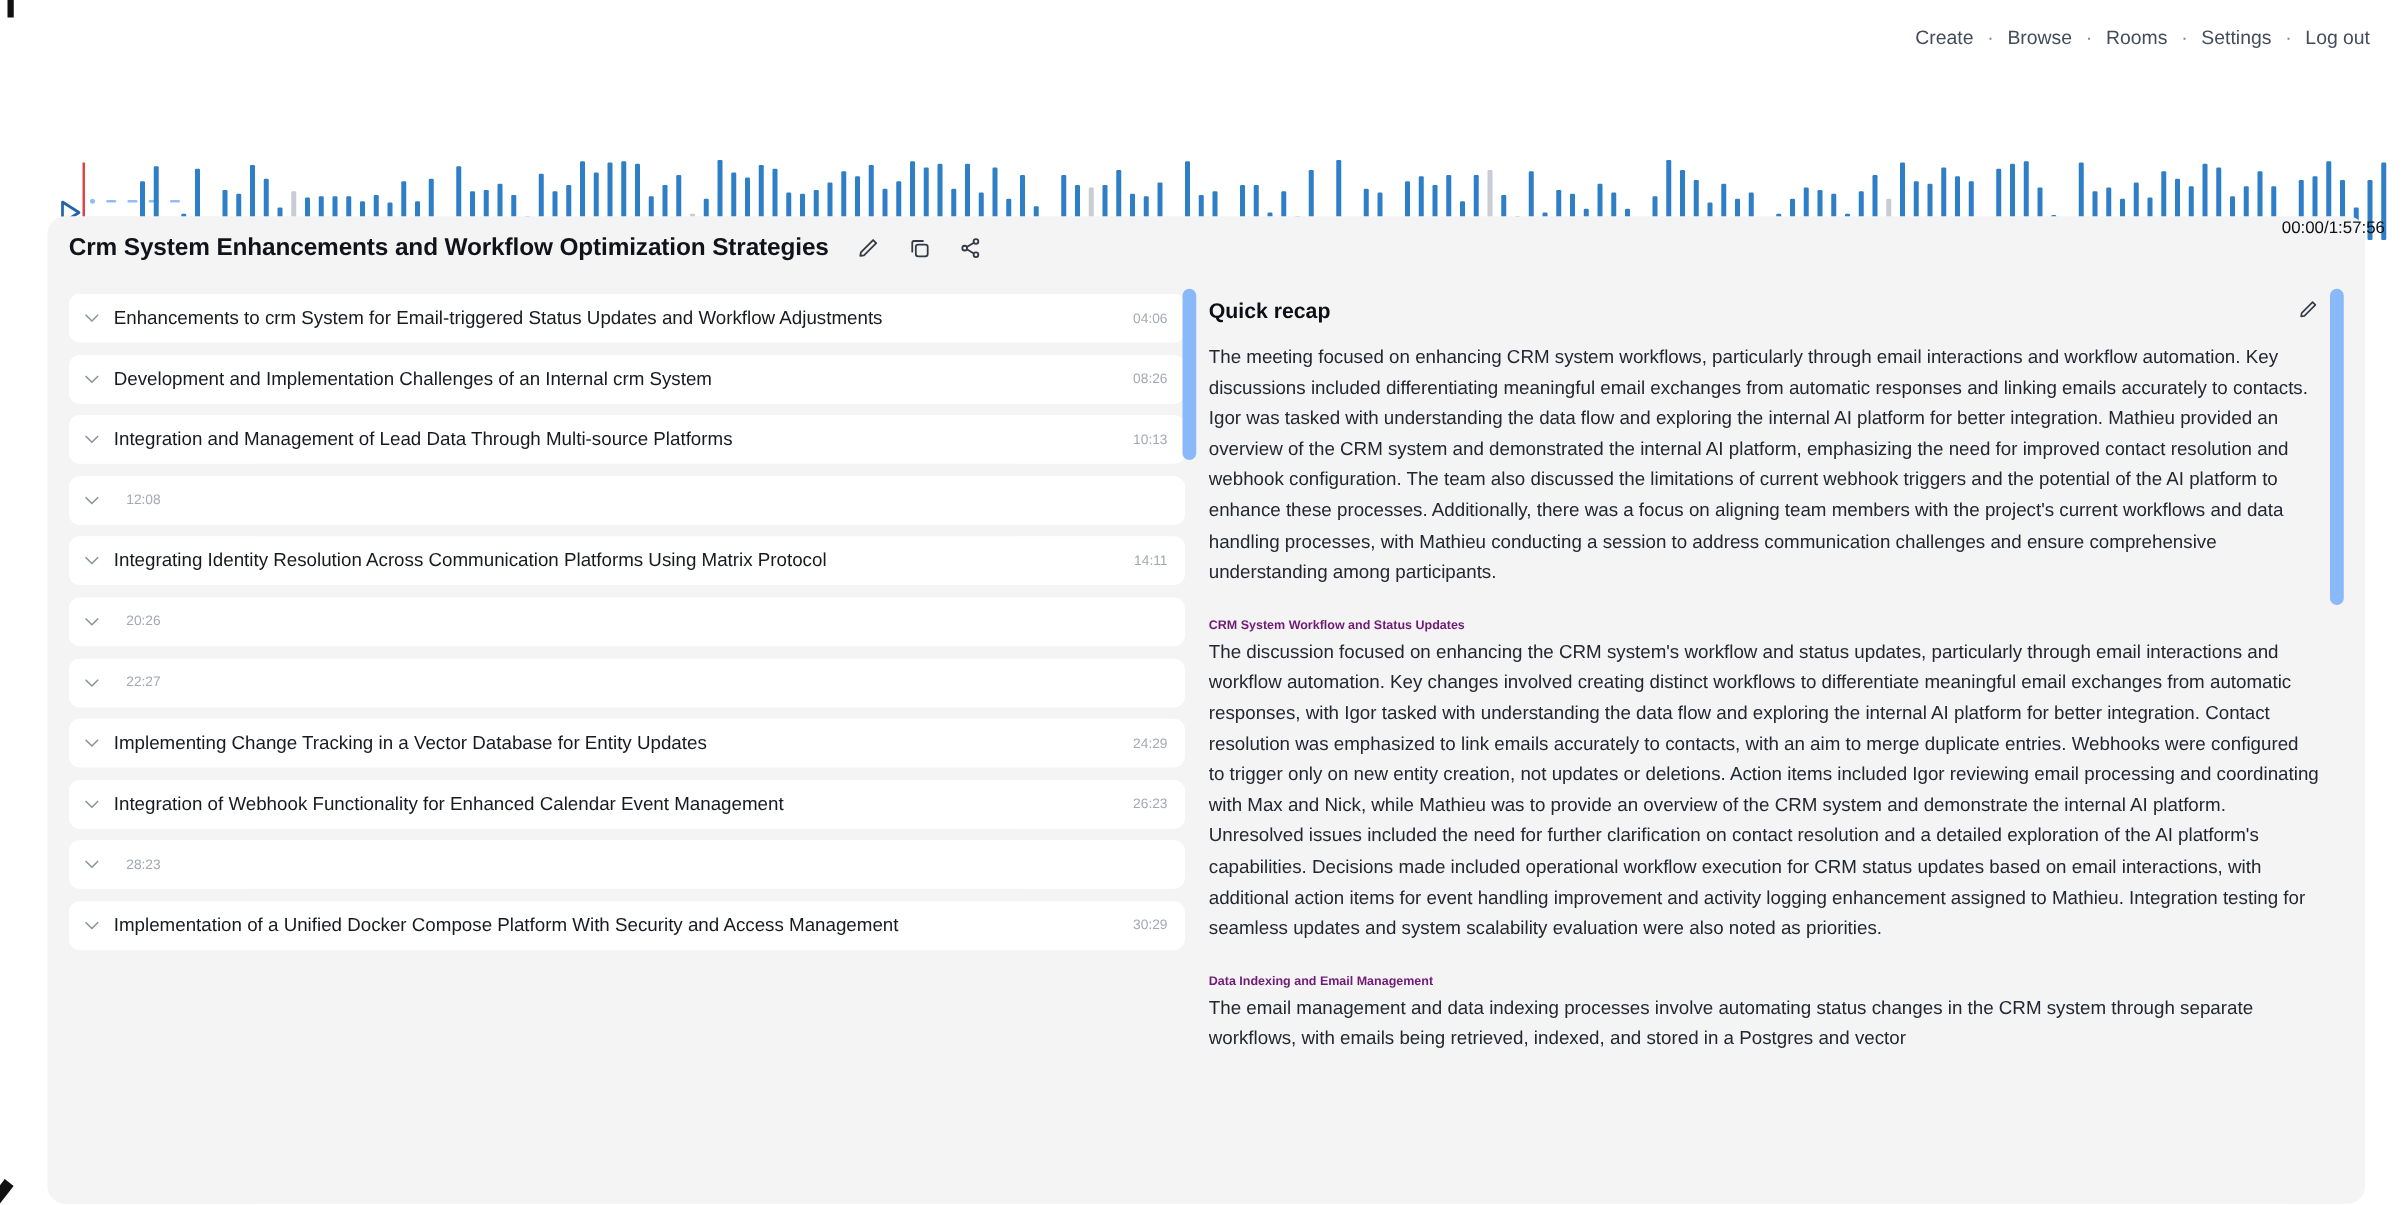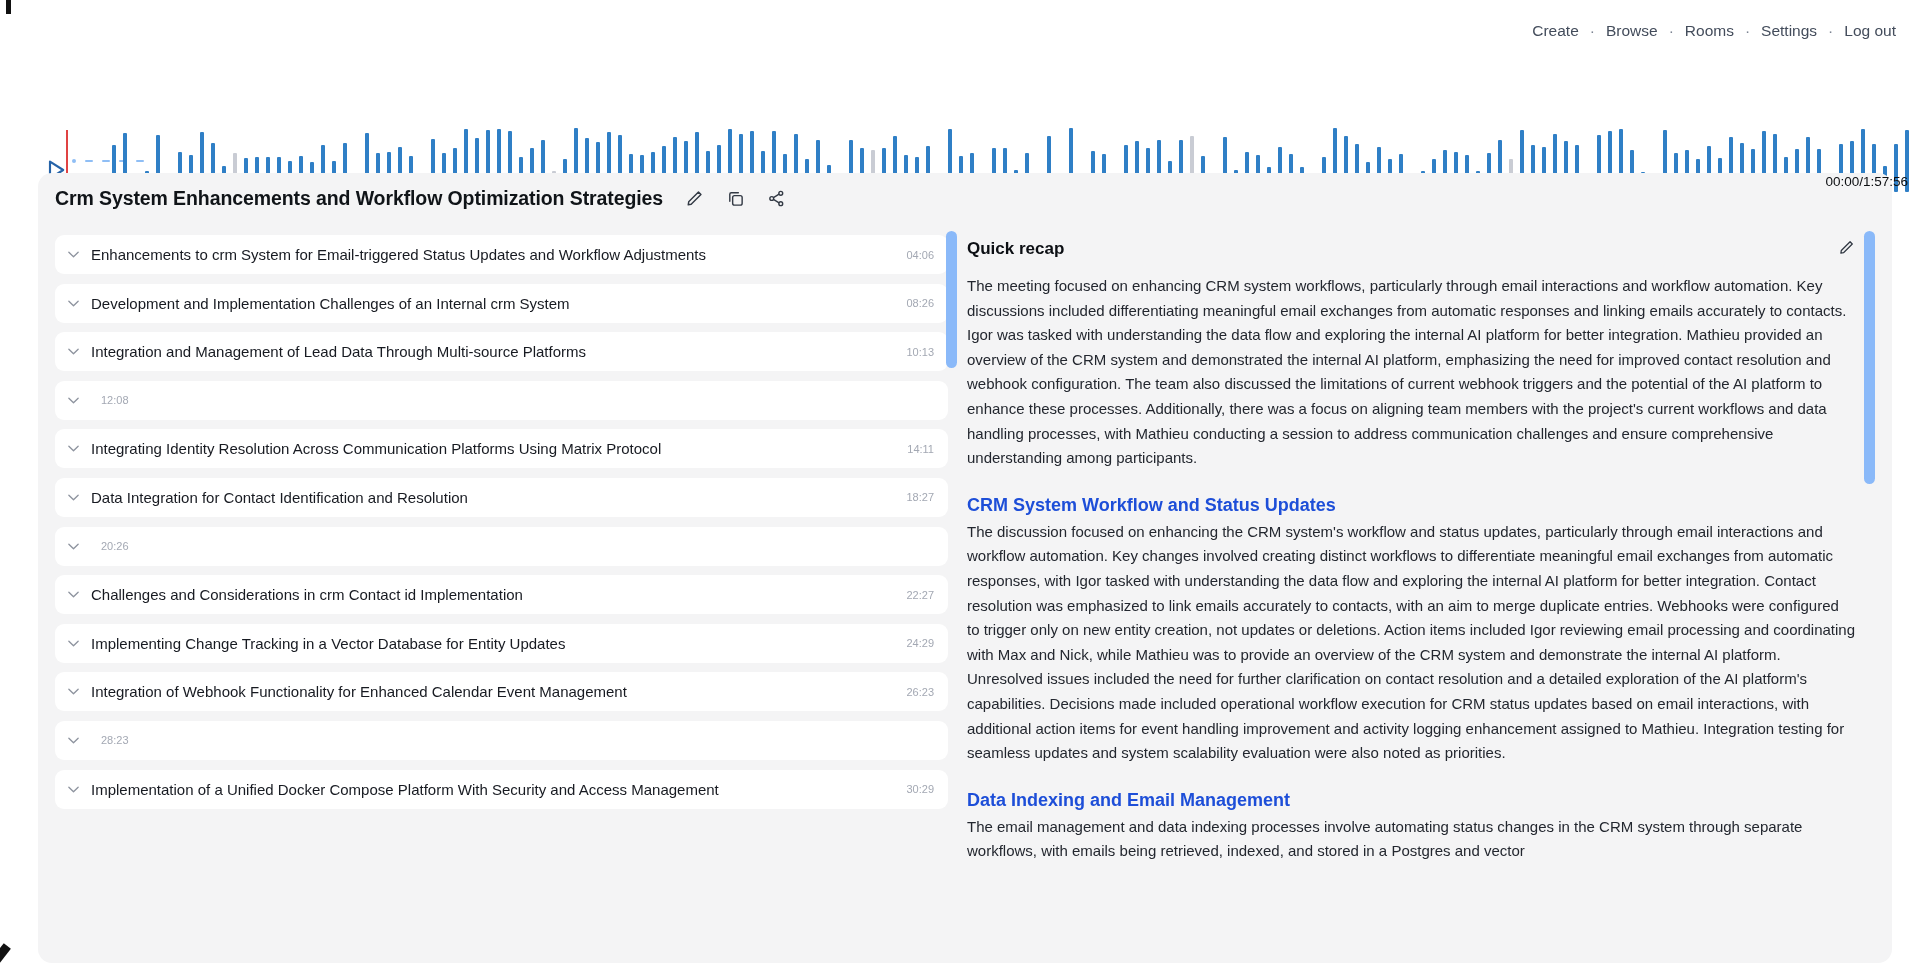--- a/index.html
+++ b/index.html
@@ -52,21 +52,21 @@
   .topic-time { font-size:11px; color:#a3a8b3; margin-left:10px; }
   .list-scrollbar { position:absolute; left:908px; top:58px; width:11px; height:137px;
     border-radius:6px; background:#8ab9f9; cursor:pointer; }
 
   
   .panel { position:absolute; left:929px; top:58px; width:888px; height:734px; overflow:hidden; }
   .recap-head-row { display:flex; align-items:flex-start; justify-content:space-between; margin-top:8px; }
   .panel h3 { font-size:17px; font-weight:700; color:#0c0f14; }
   .panel p { margin-top:15px; font-size:15px; line-height:24.6px; color:#23272f; }
   .summary-h { margin-top:30px; }
-  .sec h4 { font-size:18px; font-weight:700; color:#1d4ed8; margin-top:24px; }
+  .sec h4 { font-size:10px; font-weight:700; color:#701a75; margin-top:24px; }
   .sec p { margin-top:4px; }
   .panel-scrollbar { position:absolute; left:1826px; top:58px; width:11px; height:253px;
     border-radius:6px; background:#8ab9f9; cursor:pointer; }
 
   svg { display:block; }
 </style>
 </head>
 <body>
 
 <div class="artifact-top"></div>
@@ -364,46 +364,36 @@
     <span class="chev">
       <svg width="13" height="13" viewBox="0 0 14 14">
             <polyline points="2,4.5 7,9.5 12,4.5" fill="none" stroke="#8d939e" stroke-width="1.4" stroke-linecap="round" stroke-linejoin="round"></polyline>
           </svg>
     </span>
     <span class="topic-label">Integrating Identity Resolution Across Communication Platforms Using Matrix Protocol</span>
     <span class="topic-time">14:11</span>
   </div>
 
 
-  <div class="topic-row">
-    <span class="chev">
-      <svg width="13" height="13" viewBox="0 0 14 14">
-            <polyline points="2,4.5 7,9.5 12,4.5" fill="none" stroke="#8d939e" stroke-width="1.4" stroke-linecap="round" stroke-linejoin="round"></polyline>
-          </svg>
-    </span>
-    <span class="topic-label">Data Integration for Contact Identification and Resolution</span>
-    <span class="topic-time">18:27</span>
-  </div>
 
   <div class="topic-row">
     <span class="chev">
       <svg width="13" height="13" viewBox="0 0 14 14">
             <polyline points="2,4.5 7,9.5 12,4.5" fill="none" stroke="#8d939e" stroke-width="1.4" stroke-linecap="round" stroke-linejoin="round"></polyline>
           </svg>
     </span>
     <span class="topic-time">20:26</span>
   </div>
 
   <div class="topic-row">
     <span class="chev">
       <svg width="13" height="13" viewBox="0 0 14 14">
             <polyline points="2,4.5 7,9.5 12,4.5" fill="none" stroke="#8d939e" stroke-width="1.4" stroke-linecap="round" stroke-linejoin="round"></polyline>
           </svg>
     </span>
-    <span class="topic-label">Challenges and Considerations in crm Contact id Implementation</span>
     <span class="topic-time">22:27</span>
   </div>
 
   <div class="topic-row">
     <span class="chev">
       <svg width="13" height="13" viewBox="0 0 14 14">
             <polyline points="2,4.5 7,9.5 12,4.5" fill="none" stroke="#8d939e" stroke-width="1.4" stroke-linecap="round" stroke-linejoin="round"></polyline>
           </svg>
     </span>
     <span class="topic-label">Implementing Change Tracking in a Vector Database for Entity Updates</span>

